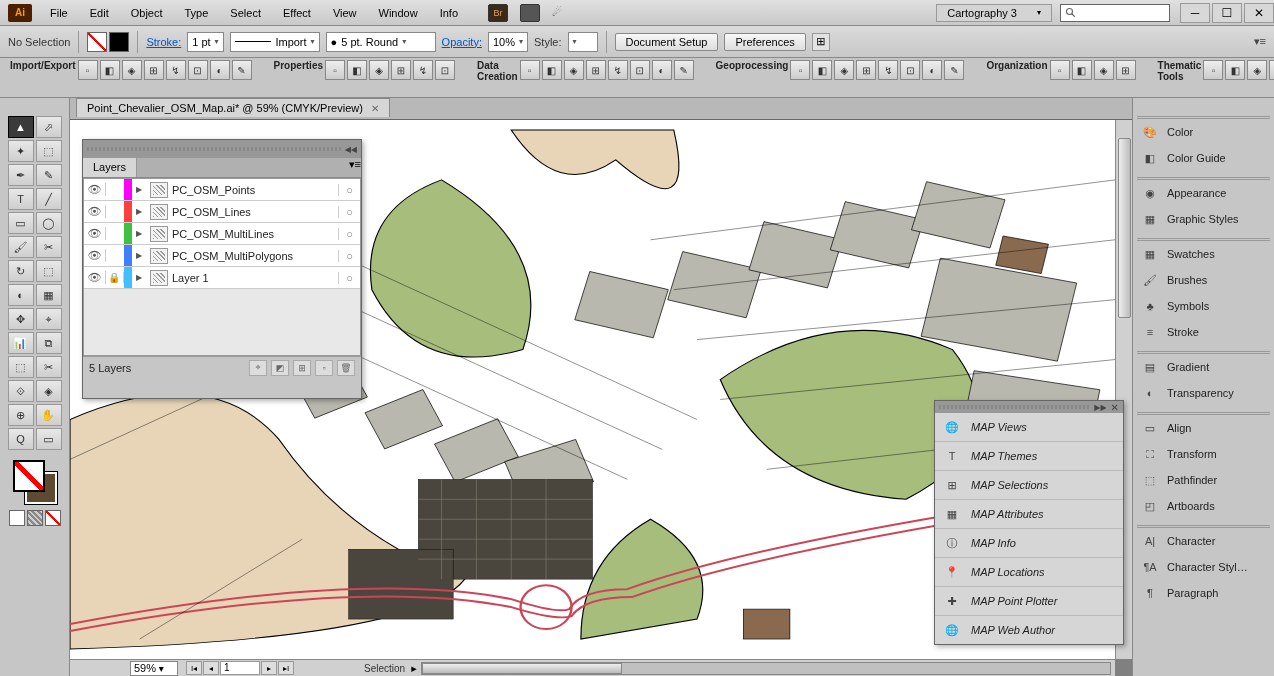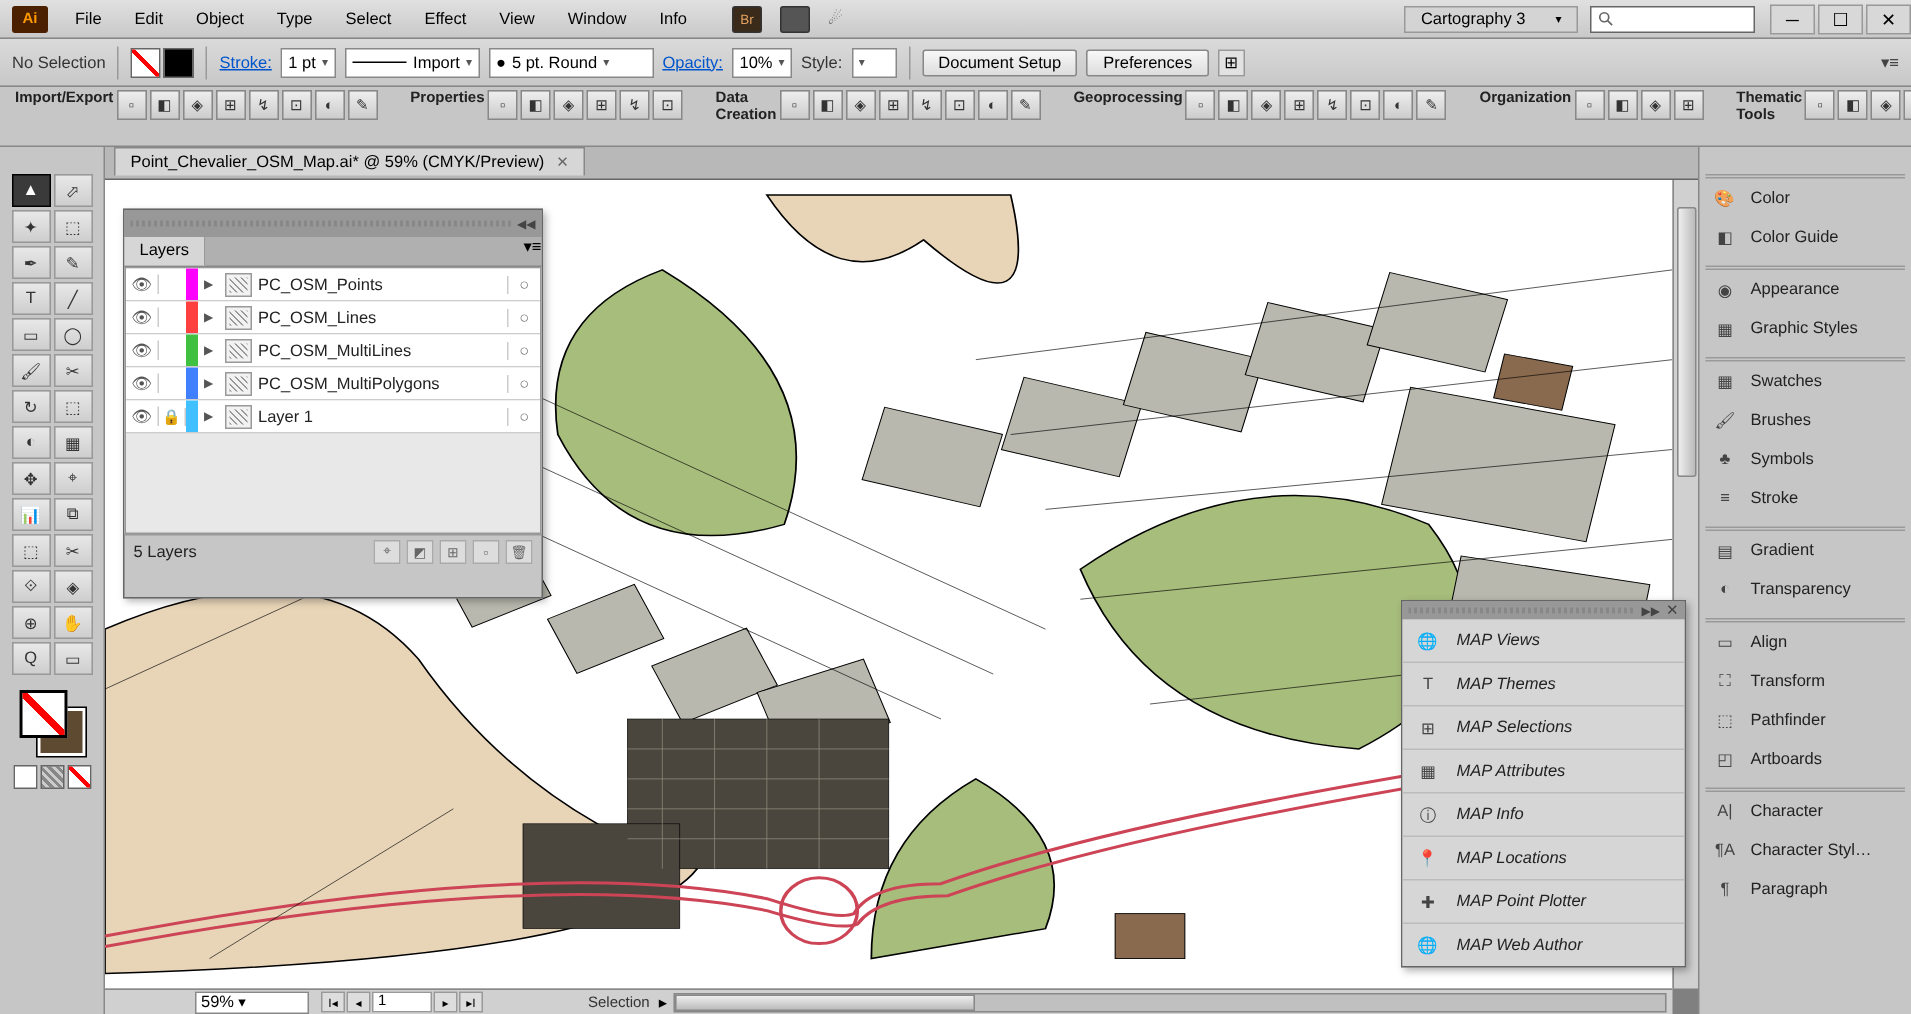--- a/index.html
+++ b/index.html
@@ -59,21 +59,21 @@
 .doc-area { flex:1; display:flex; flex-direction:column; background:#808080; position:relative;}
 .tab-strip { height:22px; background:#b8b8b8; display:flex; align-items:flex-start; padding-left:6px; border-bottom:1px solid #666;}
 .doc-tab { background:#d6d6d6; padding:3px 10px; border:1px solid #888; border-bottom:none; font-size:11px; display:flex; align-items:center; gap:8px;}
 .doc-tab .x { color:#666; font-size:10px; }
 .canvas-wrap { flex:1; background:#808080; position:relative; overflow:hidden;}
 .canvas { position:absolute; left:0; right:17px; top:0; bottom:17px; background:#fff; }
 .map-svg { width:100%; height:100%; display:block; }
 .hscroll { position:absolute; bottom:0; left:0; right:17px; height:17px; background:#d0d0d0; border-top:1px solid #888; display:flex; align-items:center;}
 .vscroll { position:absolute; right:0; top:0; bottom:17px; width:17px; background:#d0d0d0; border-left:1px solid #888;}
 .vscroll-thumb { width:13px; height:180px; background:linear-gradient(90deg,#eee,#bbb); border:1px solid #888; margin:18px auto 0 auto; border-radius:2px;}
-.hscroll .zoom-dd { width:76px; height:15px; background:white; border:1px solid #888; margin-left:60px; padding:0 3px; font-size:10px;}
+.hscroll .zoom-dd { width:48px; height:15px; background:white; border:1px solid #888; margin-left:60px; padding:0 3px; font-size:10px;}
 .nav-btns { display:flex; margin-left:8px; gap:1px;}
 .nav-btn{width:16px;height:14px;background:#ddd;border:1px solid #999;display:flex;align-items:center;justify-content:center;font-size:8px;}
 .nav-num{width:40px;height:14px;background:white;border:1px solid #999;font-size:10px;padding:0 3px;}
 .status-label{margin-left:70px;font-size:10px;color:#333;}
 .status-tri{margin-left:6px;}
 .hscroll-track{flex:1;margin:0 4px;height:13px;background:#c0c0c0;border:1px solid #888;position:relative;}
 .hscroll-thumb{position:absolute;left:0;width:200px;height:11px;background:linear-gradient(#eee,#bbb);border:1px solid #888;}
 
 
 .right-panels { width:142px; background:#c6c6c6; border-left:1px solid #888; padding:18px 4px 4px 4px; overflow:hidden;}

